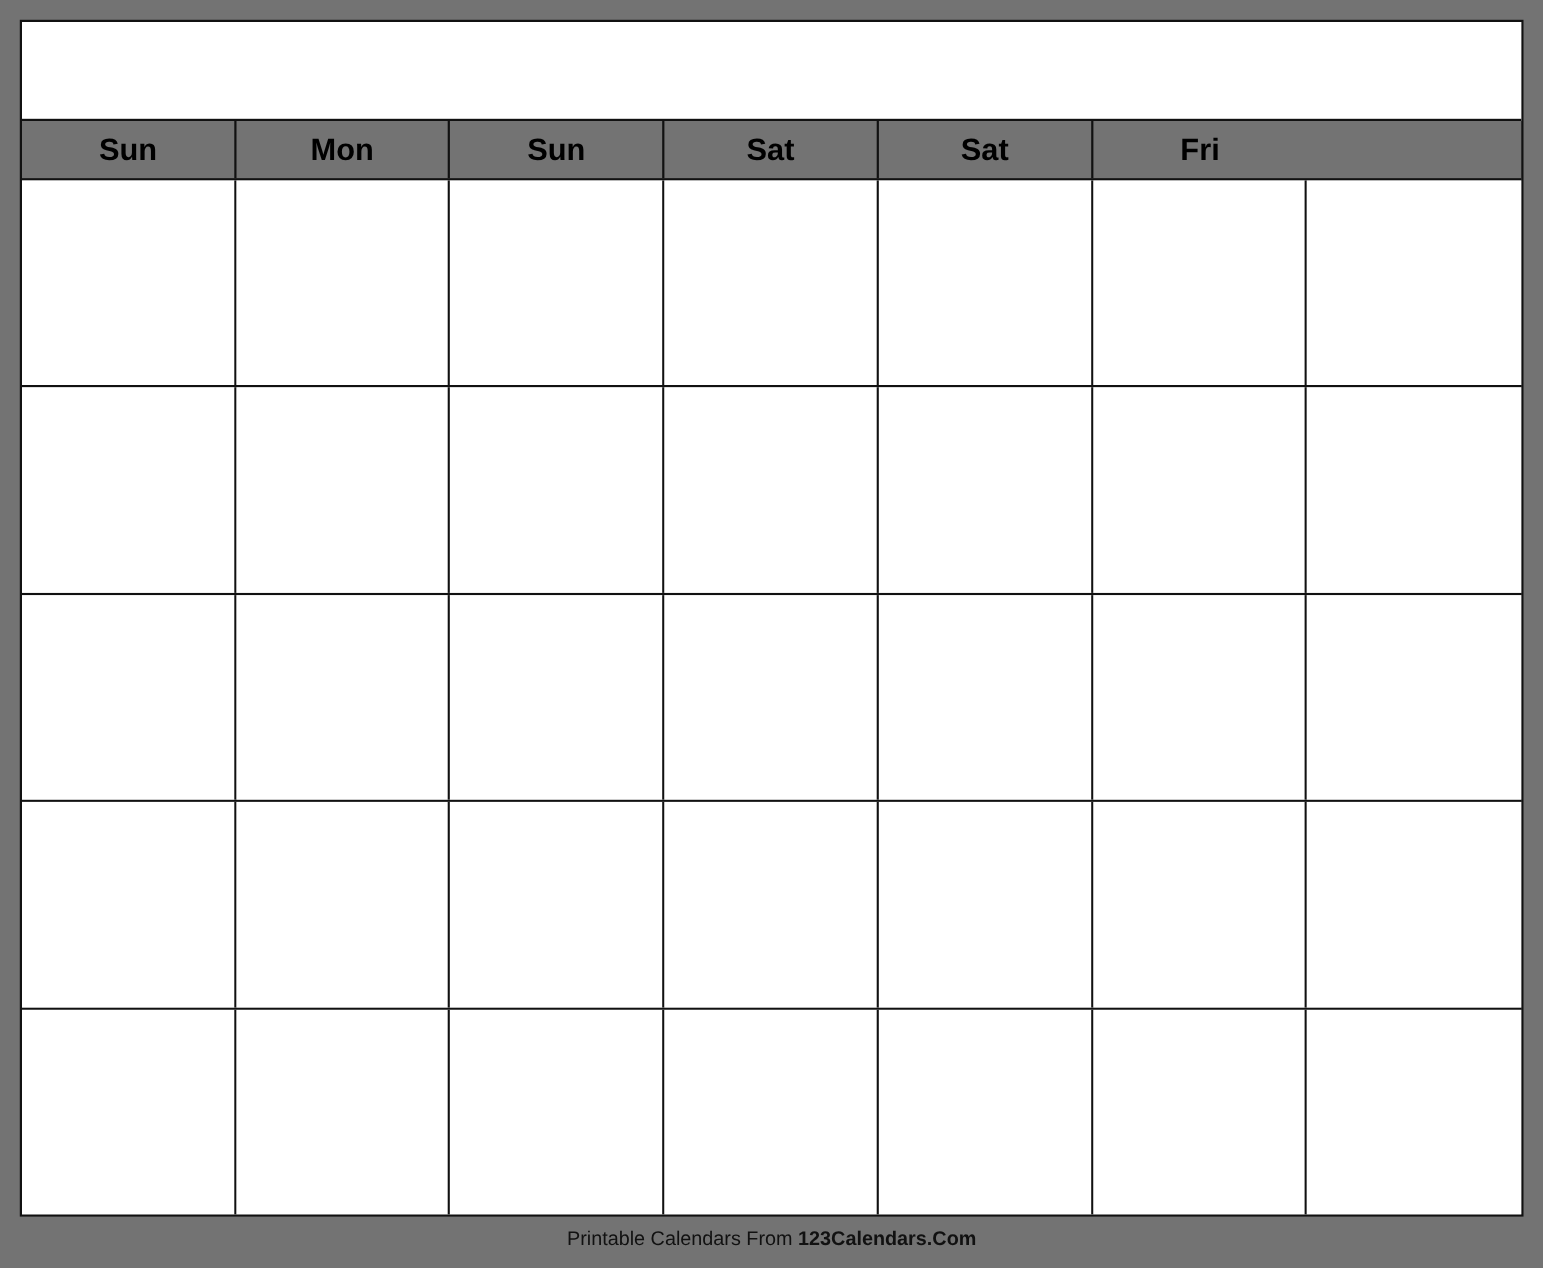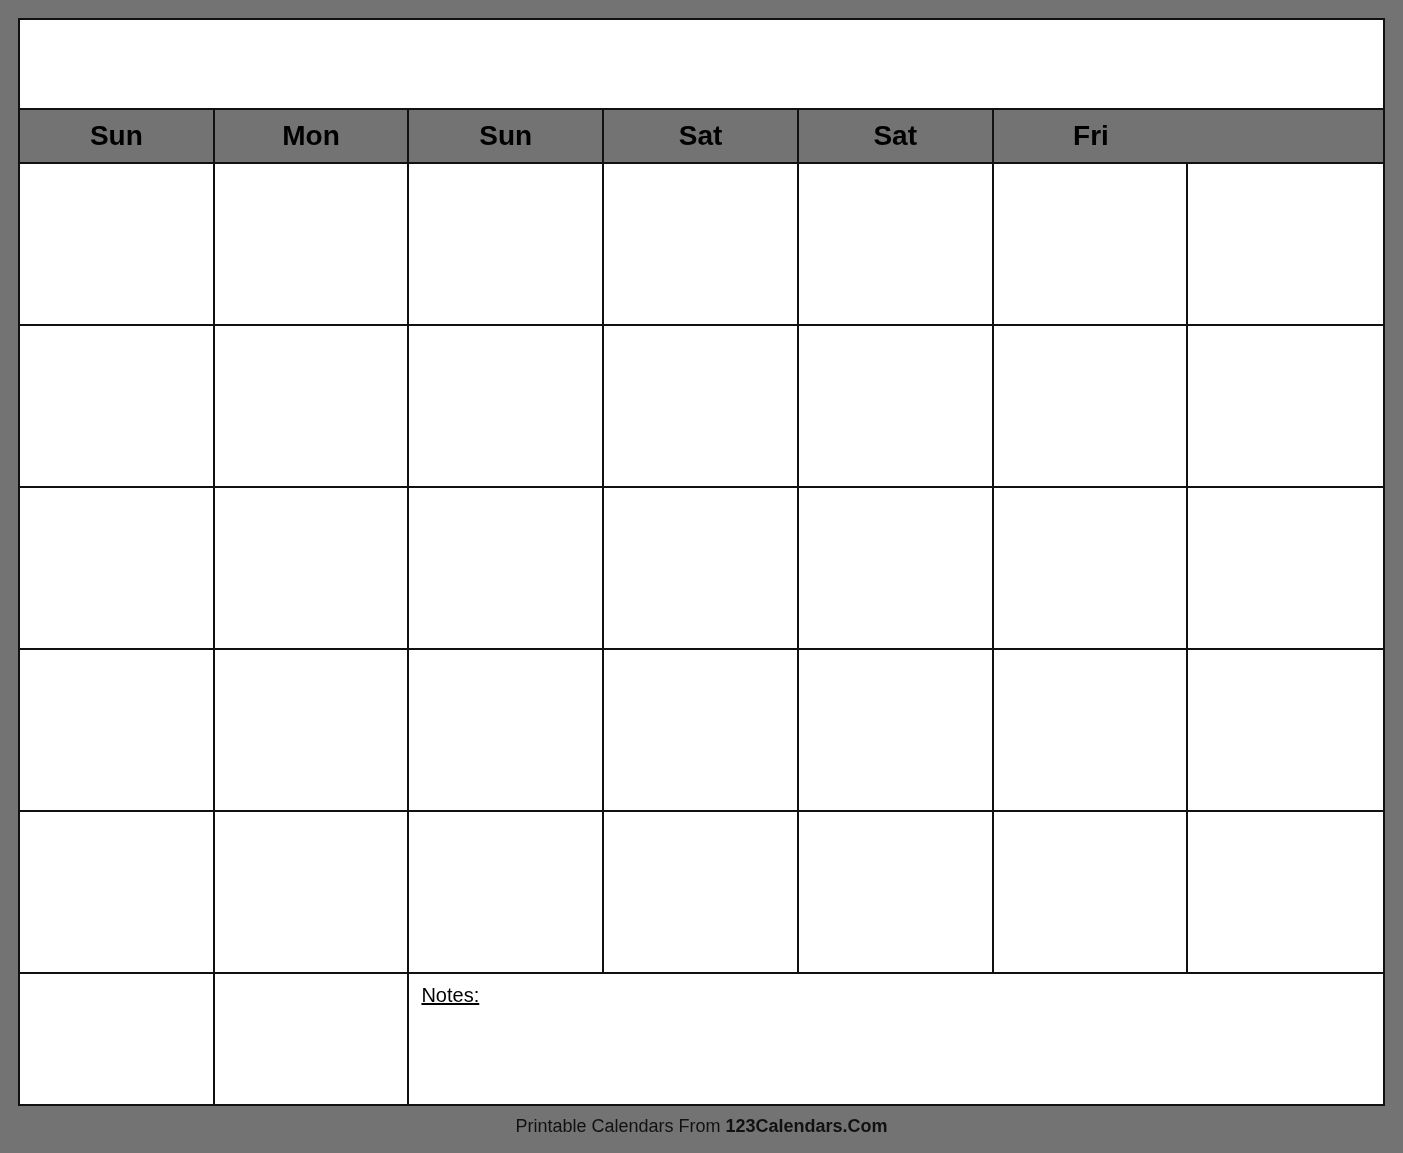--- a/index.html
+++ b/index.html
@@ -187,27 +187,20 @@
       <div class="calendar-row">
         <div class="calendar-cell"></div>
         <div class="calendar-cell"></div>
         <div class="calendar-cell"></div>
         <div class="calendar-cell"></div>
         <div class="calendar-cell"></div>
         <div class="calendar-cell"></div>
         <div class="calendar-cell"></div>
       </div>
 
-      <div class="notes-row">
-        <div class="notes-cell-empty"></div>
-        <div class="notes-cell-empty"></div>
-        <div class="notes-cell-content">
-          <span class="notes-label">Notes:</span>
-        </div>
-      </div>
 
     </div>
   </div>
 
   <div class="footer">
     <span>Printable Calendars From </span><strong>123Calendars.Com</strong>
   </div>
 </div>
 
 </body></html>

